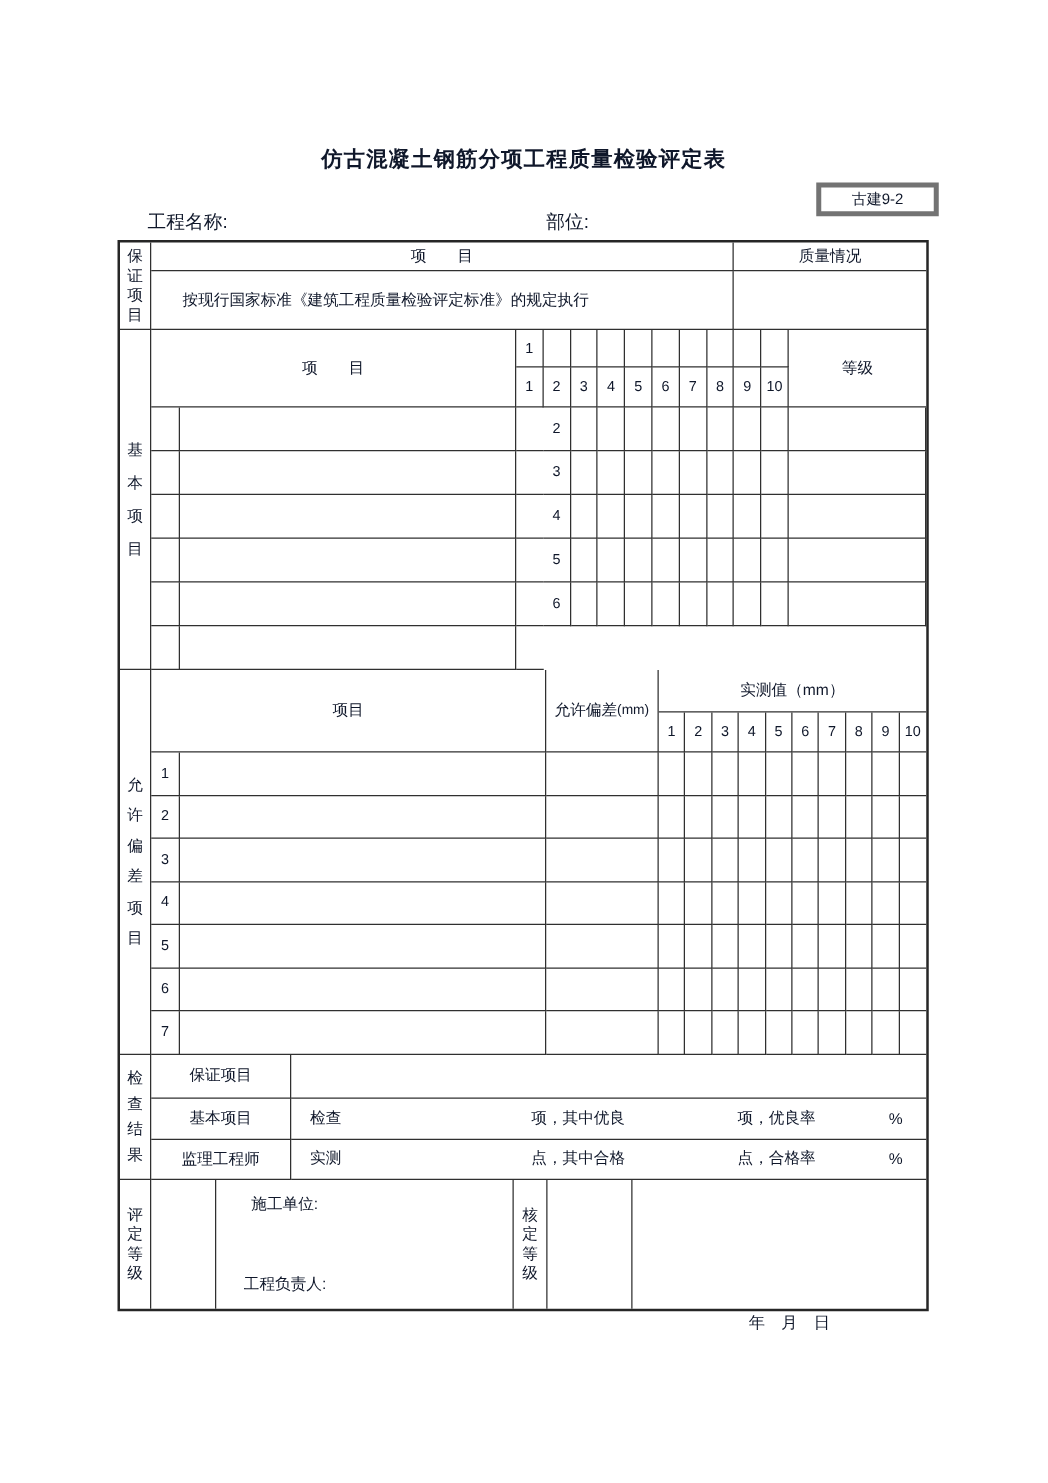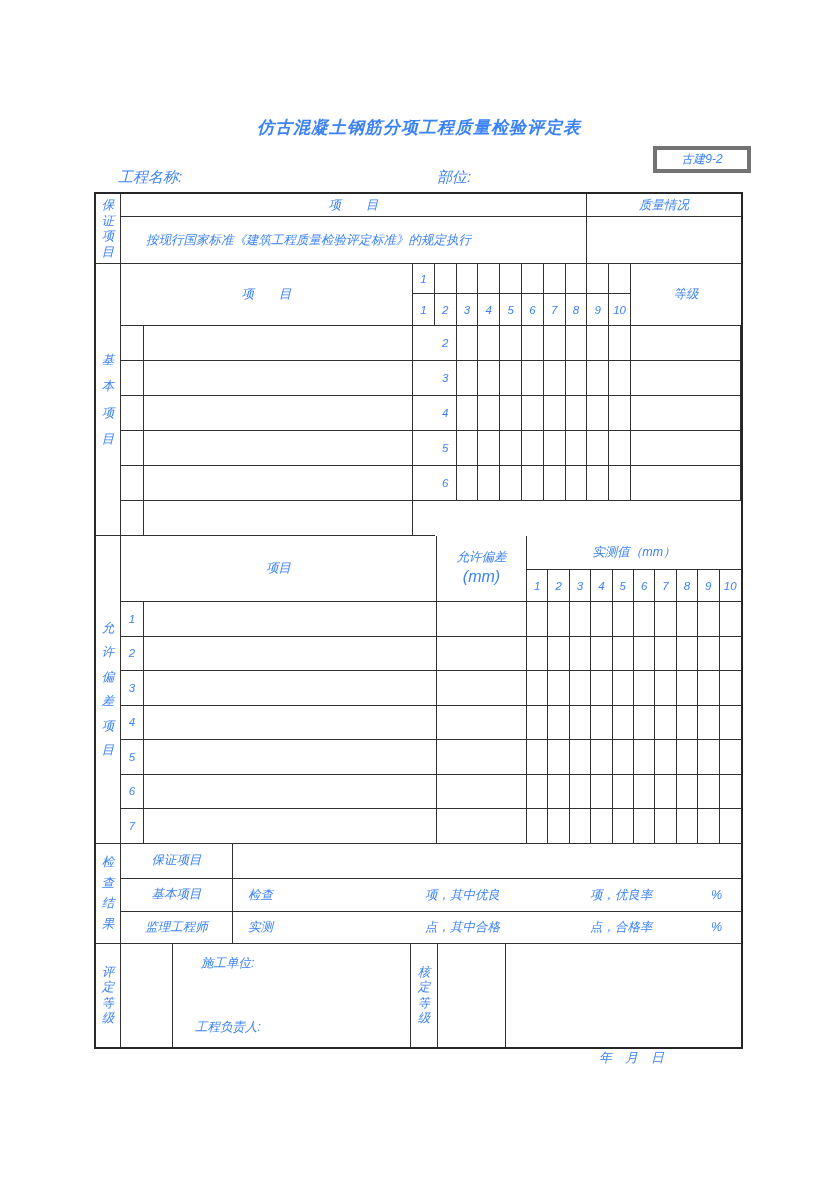--- a/index.html
+++ b/index.html
@@ -1,17 +1,17 @@
 <!DOCTYPE html>
 <html><head>
 <meta charset="utf-8">
 <style>
   html,body{margin:0;padding:0;background:#fff;}
   .page{position:relative;width:838px;height:1186px;background:#ffffff;
-        font-family:"Liberation Sans",sans-serif;color:#3b82f6;font-style:italic;}
+        font-family:"Liberation Sans",sans-serif;color:#0f172a;}
   .title{position:absolute;top:116px;left:0;width:100%;text-align:center;
          font-size:17px;font-weight:bold;letter-spacing:1px;}
   .code-box{position:absolute;left:653px;top:146px;width:90px;height:19px;
             border:4px solid #737373;display:flex;align-items:center;justify-content:center;
             font-size:12px;}
   .meta{position:absolute;top:168px;font-size:15px;}
   .meta-project{left:118px;}
   .meta-location{left:437px;}
   .form{position:absolute;left:94px;top:192px;width:645px;border:2px solid #262626;}
   .grid{display:grid;}
@@ -28,22 +28,22 @@
         grid-template-rows:34px 32px repeat(7,34.5px);}
   .secD{grid-template-columns:25px 112px 508px;grid-template-rows:35px 33px 32px;}
   .secE{grid-template-columns:25px 52px 238px 27px 68px 235px;grid-template-rows:103px;}
   .vlabel{flex-direction:column;}
   .vchar{display:block;line-height:1;font-size:12.5px;}
   .vg1 .vchar{margin:1.5px 0;}
   .vg4 .vchar{margin:4px 0;}
   .vg6 .vchar{margin:6px 0;}
   .vg7 .vchar{margin:7px 0;}
   .reqcell{justify-content:flex-start;padding-left:25px;}
-  .allow{flex-direction:column;line-height:1.35;}
-  .allow .l2{font-size:16px;}
+  .allow{line-height:1.35;}
+  .allow .l2{font-size:11px;}
   .dcell{position:relative;}
   .dcell span{position:absolute;top:50%;transform:translateY(-50%);white-space:nowrap;font-size:12.5px;}
   .sigcell{position:relative;}
   .sigcell span{position:absolute;white-space:nowrap;font-size:12.5px;}
   .date-line{position:absolute;left:599px;top:1049px;font-size:13px;}
 </style>
 </head>
 <body>
 
 <div class="page">

